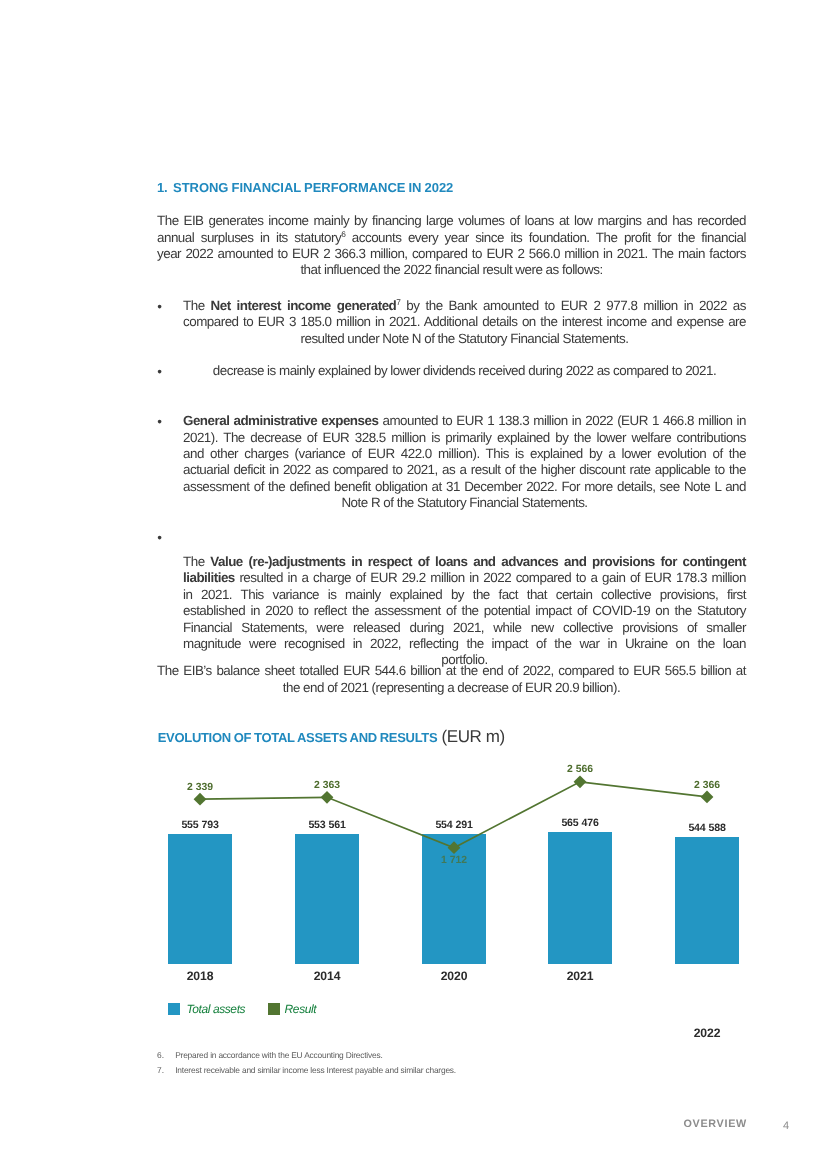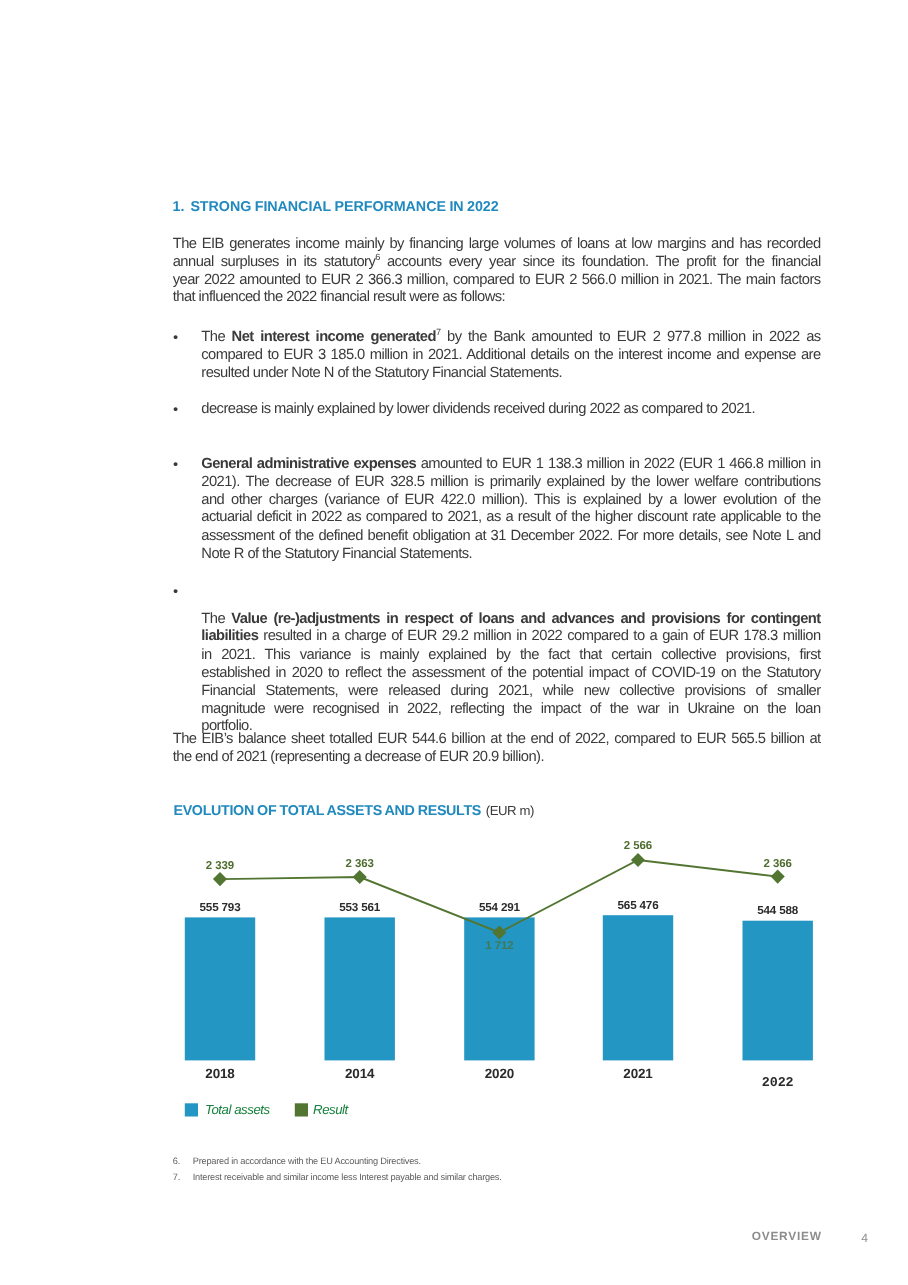--- a/index.html
+++ b/index.html
@@ -12,39 +12,39 @@
 
   
   .sec-head{position:absolute;left:156.9px;top:180.6px;
             color:#2089be;font-weight:bold;font-size:13px;letter-spacing:-0.05px;
             word-spacing:-0.4px;line-height:13px;white-space:nowrap;}
   .sec-head .num{display:inline-block;width:16.2px;word-spacing:0;}
 
   
   .tblock{position:absolute;color:#3a3a3a;font-size:13.4px;
           letter-spacing:-0.5px;line-height:16.42px;}
-  .tline{height:16.42px;white-space:nowrap;overflow:visible;}
+  .tline{height:16.42px;white-space:nowrap;overflow:visible;text-align:center;}
   .tline > span,.tline > b{white-space:pre;}
   sup{font-size:62%;vertical-align:super;line-height:0;}
   b{font-weight:bold;}
 
   .p-intro{left:157px;top:213.1px;width:589px;}
   .p-close{left:157px;top:663.1px;width:589px;}
 
   
   .bullet{position:absolute;left:157px;width:589px;color:#3a3a3a;
           font-size:13.4px;letter-spacing:-0.5px;line-height:16.42px;}
   .bullet .mk{position:absolute;left:0.2px;top:1.0px;font-size:13.4px;}
   .bullet .btxt{margin-left:26px;width:563px;}
 
   
   .chart-title{position:absolute;left:157.7px;top:730.4px;
                color:#2089be;font-weight:bold;font-size:13px;letter-spacing:-0.3px;
                word-spacing:-0.4px;line-height:13px;white-space:nowrap;}
-  .chart-title .unit{color:#3a3a3a;font-weight:normal;font-size:12px;
+  .chart-title .unit{color:#3a3a3a;font-weight:normal;font-size:17px;
                      letter-spacing:-0.4px;word-spacing:0;padding-left:4.2px;}
   .chart-area{position:absolute;left:0;top:0;width:825px;height:1168px;}
   .bar{position:absolute;width:64px;}
   .bar-label{position:absolute;color:#2b2b2b;font-weight:bold;font-size:10.6px;
              letter-spacing:-0.15px;text-align:center;width:120px;line-height:10.6px;}
   .xlabel{position:absolute;color:#2b2b2b;font-weight:bold;font-size:12.2px;
           letter-spacing:-0.1px;text-align:center;width:120px;line-height:12.2px;}
   .pt-label{position:absolute;color:#4e6d2e;font-weight:bold;font-size:10.4px;
             letter-spacing:-0.05px;text-align:center;width:120px;line-height:10.4px;}
   .pt-label.inside{color:rgba(78,109,46,0.72);text-align:center;}
@@ -146,21 +146,21 @@
       <div class="bar-label" style="left: 267px; top: 820.3px;">553 561</div>
       <div class="xlabel" style="left: 267px; top: 970.3px;">2014</div>
       <div class="bar" style="left: 422px; top: 834px; height: 130px; background: rgb(35, 150, 195);"></div>
       <div class="bar-label" style="left: 394px; top: 820.3px;">554 291</div>
       <div class="xlabel" style="left: 394px; top: 970.3px;">2020</div>
       <div class="bar" style="left: 548px; top: 832px; height: 132px; background: rgb(35, 150, 195);"></div>
       <div class="bar-label" style="left: 520px; top: 818.3px;">565 476</div>
       <div class="xlabel" style="left: 520px; top: 970.3px;">2021</div>
       <div class="bar" style="left: 675px; top: 836.5px; height: 127.5px; background: rgb(35, 150, 195);"></div>
       <div class="bar-label" style="left: 647px; top: 822.8px;">544 588</div>
-      <div class="xlabel" style="left: 647px; top: 978px; font-family: Liberation Mono, monospace;">2022</div>
+      <div class="xlabel" style="left: 647px; top: 1027px;">2022</div>
       <svg width="825" height="1168" style="position: absolute; left: 0px; top: 0px;">
         <path d="M200 799.2L327 797.3L454 847.7L580 781.8L707 796.9" fill="none" stroke="#527531" stroke-width="1.7"></path>
         <polygon points="200,792.8000000000001 206.4,799.2 200,805.6 193.6,799.2" fill="#527531"></polygon>
         <polygon points="327,790.9 333.4,797.3 327,803.6999999999999 320.6,797.3" fill="#527531"></polygon>
         <polygon points="454,841.3000000000001 460.4,847.7 454,854.1 447.6,847.7" fill="#527531"></polygon>
         <polygon points="580,775.4 586.4,781.8 580,788.1999999999999 573.6,781.8" fill="#527531"></polygon>
         <polygon points="707,790.5 713.4,796.9 707,803.3 700.6,796.9" fill="#527531"></polygon>
       </svg>
       <div class="pt-label" style="left: 140px; top: 783.2px;">2 339</div>
       <div class="pt-label" style="left: 267px; top: 781.3px;">2 363</div>

